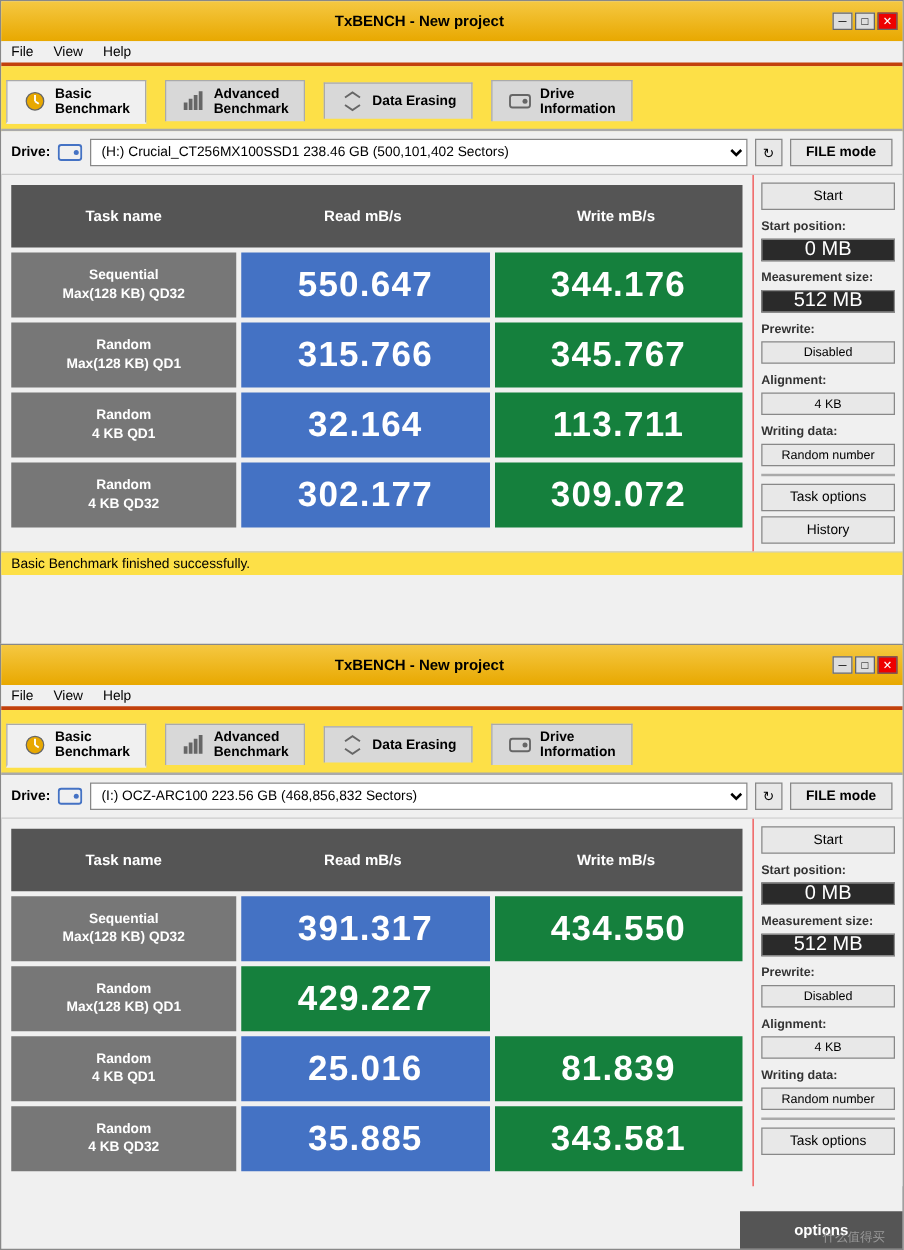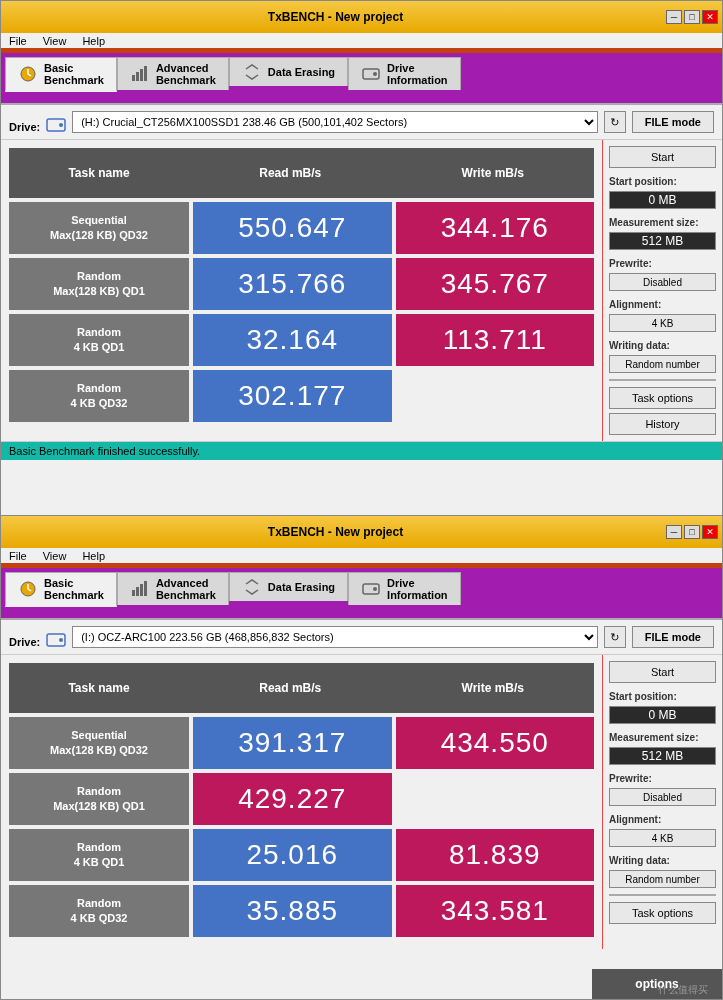--- a/index.html
+++ b/index.html
@@ -55,42 +55,42 @@
       align-items: center;
       justify-content: center;
       cursor: pointer;
     }
 
     .title-btn.close { background: #e00; color: white; }
 
     
     .menu-bar {
       background: #f0f0f0;
-      border-bottom: 5px solid #c2410c;
+      border-bottom: 3px solid #c2410c;
       height: 20px;
       display: flex;
       align-items: center;
       padding: 0 4px;
       gap: 8px;
     }
 
     .menu-item {
       font-size: 11px;
       cursor: pointer;
       padding: 2px 4px;
     }
 
     
     .tab-bar {
-      background: #a21caf;
+      background: #fde047;
       border-bottom: 2px solid #aaa;
       display: flex;
-      align-items: flex-start;
+      align-items: center;
       padding: 4px 4px 0 4px;
-      gap: 0;
+      gap: 15px;
       height: 52px;
     }
 
     .tab {
       display: flex;
       align-items: center;
       gap: 6px;
       padding: 4px 12px;
       border: 1px solid #aaa;
       border-bottom: none;
@@ -111,21 +111,21 @@
       width: 20px;
       height: 20px;
       display: flex;
       align-items: center;
       justify-content: center;
     }
 
     
     .drive-bar {
       display: flex;
-      align-items: flex-end;
+      align-items: center;
       padding: 6px 8px;
       gap: 6px;
       background: #f0f0f0;
       border-bottom: 1px solid #ccc;
     }
 
     .drive-label { font-size: 11px; font-weight: bold; }
 
     .drive-select {
       flex: 1;
@@ -202,34 +202,34 @@
       font-size: 11px;
       font-weight: bold;
       line-height: 1.4;
     }
 
     .bench-value {
       display: flex;
       align-items: center;
       justify-content: center;
       font-size: 28px;
-      font-weight: normal;
+      font-weight: bold;
       color: white;
       padding: 10px;
       letter-spacing: 1px;
     }
 
     .bench-value.read { background: #4472c4; }
-    .bench-value.write { background: #be185d; }
+    .bench-value.write { background: #15803d; }
 
     
     .status-bar {
       padding: 3px 8px;
       font-size: 11px;
-      background: #14b8a6;
+      background: #fde047;
       border-top: 1px solid #ccc;
     }
 
     
     .right-panel {
       width: 120px;
       padding: 6px;
       background: #f0f0f0;
       border-left: 1px solid #ef4444;
       display: flex;
@@ -253,21 +253,21 @@
       margin-top: 4px;
       font-weight: bold;
     }
 
     .panel-value {
       width: 100%;
       height: 18px;
       border: 1px solid #888;
       background: #2a2a2a;
       color: white;
-      font-size: 12px;
+      font-size: 16px;
       text-align: center;
       display: flex;
       align-items: center;
       justify-content: center;
     }
 
     .panel-value-light {
       width: 100%;
       height: 18px;
       border: 1px solid #888;
@@ -404,20 +404,21 @@
 
       <div class="bench-row">
         <div class="bench-label">Random<br>4 KB QD1</div>
         <div class="bench-value read">32.164</div>
         <div class="bench-value write">113.711</div>
       </div>
 
       <div class="bench-row">
         <div class="bench-label">Random<br>4 KB QD32</div>
         <div class="bench-value read">302.177</div>
+        <div class="bench-value write">309.072</div>
       </div>
     </div>
 
     <div class="right-panel">
       <button class="panel-btn">Start</button>
       <div class="panel-label">Start position:</div>
       <div class="panel-value">0 MB</div>
       <div class="panel-label">Measurement size:</div>
       <div class="panel-value">512 MB</div>
       <div class="panel-label">Prewrite:</div>

